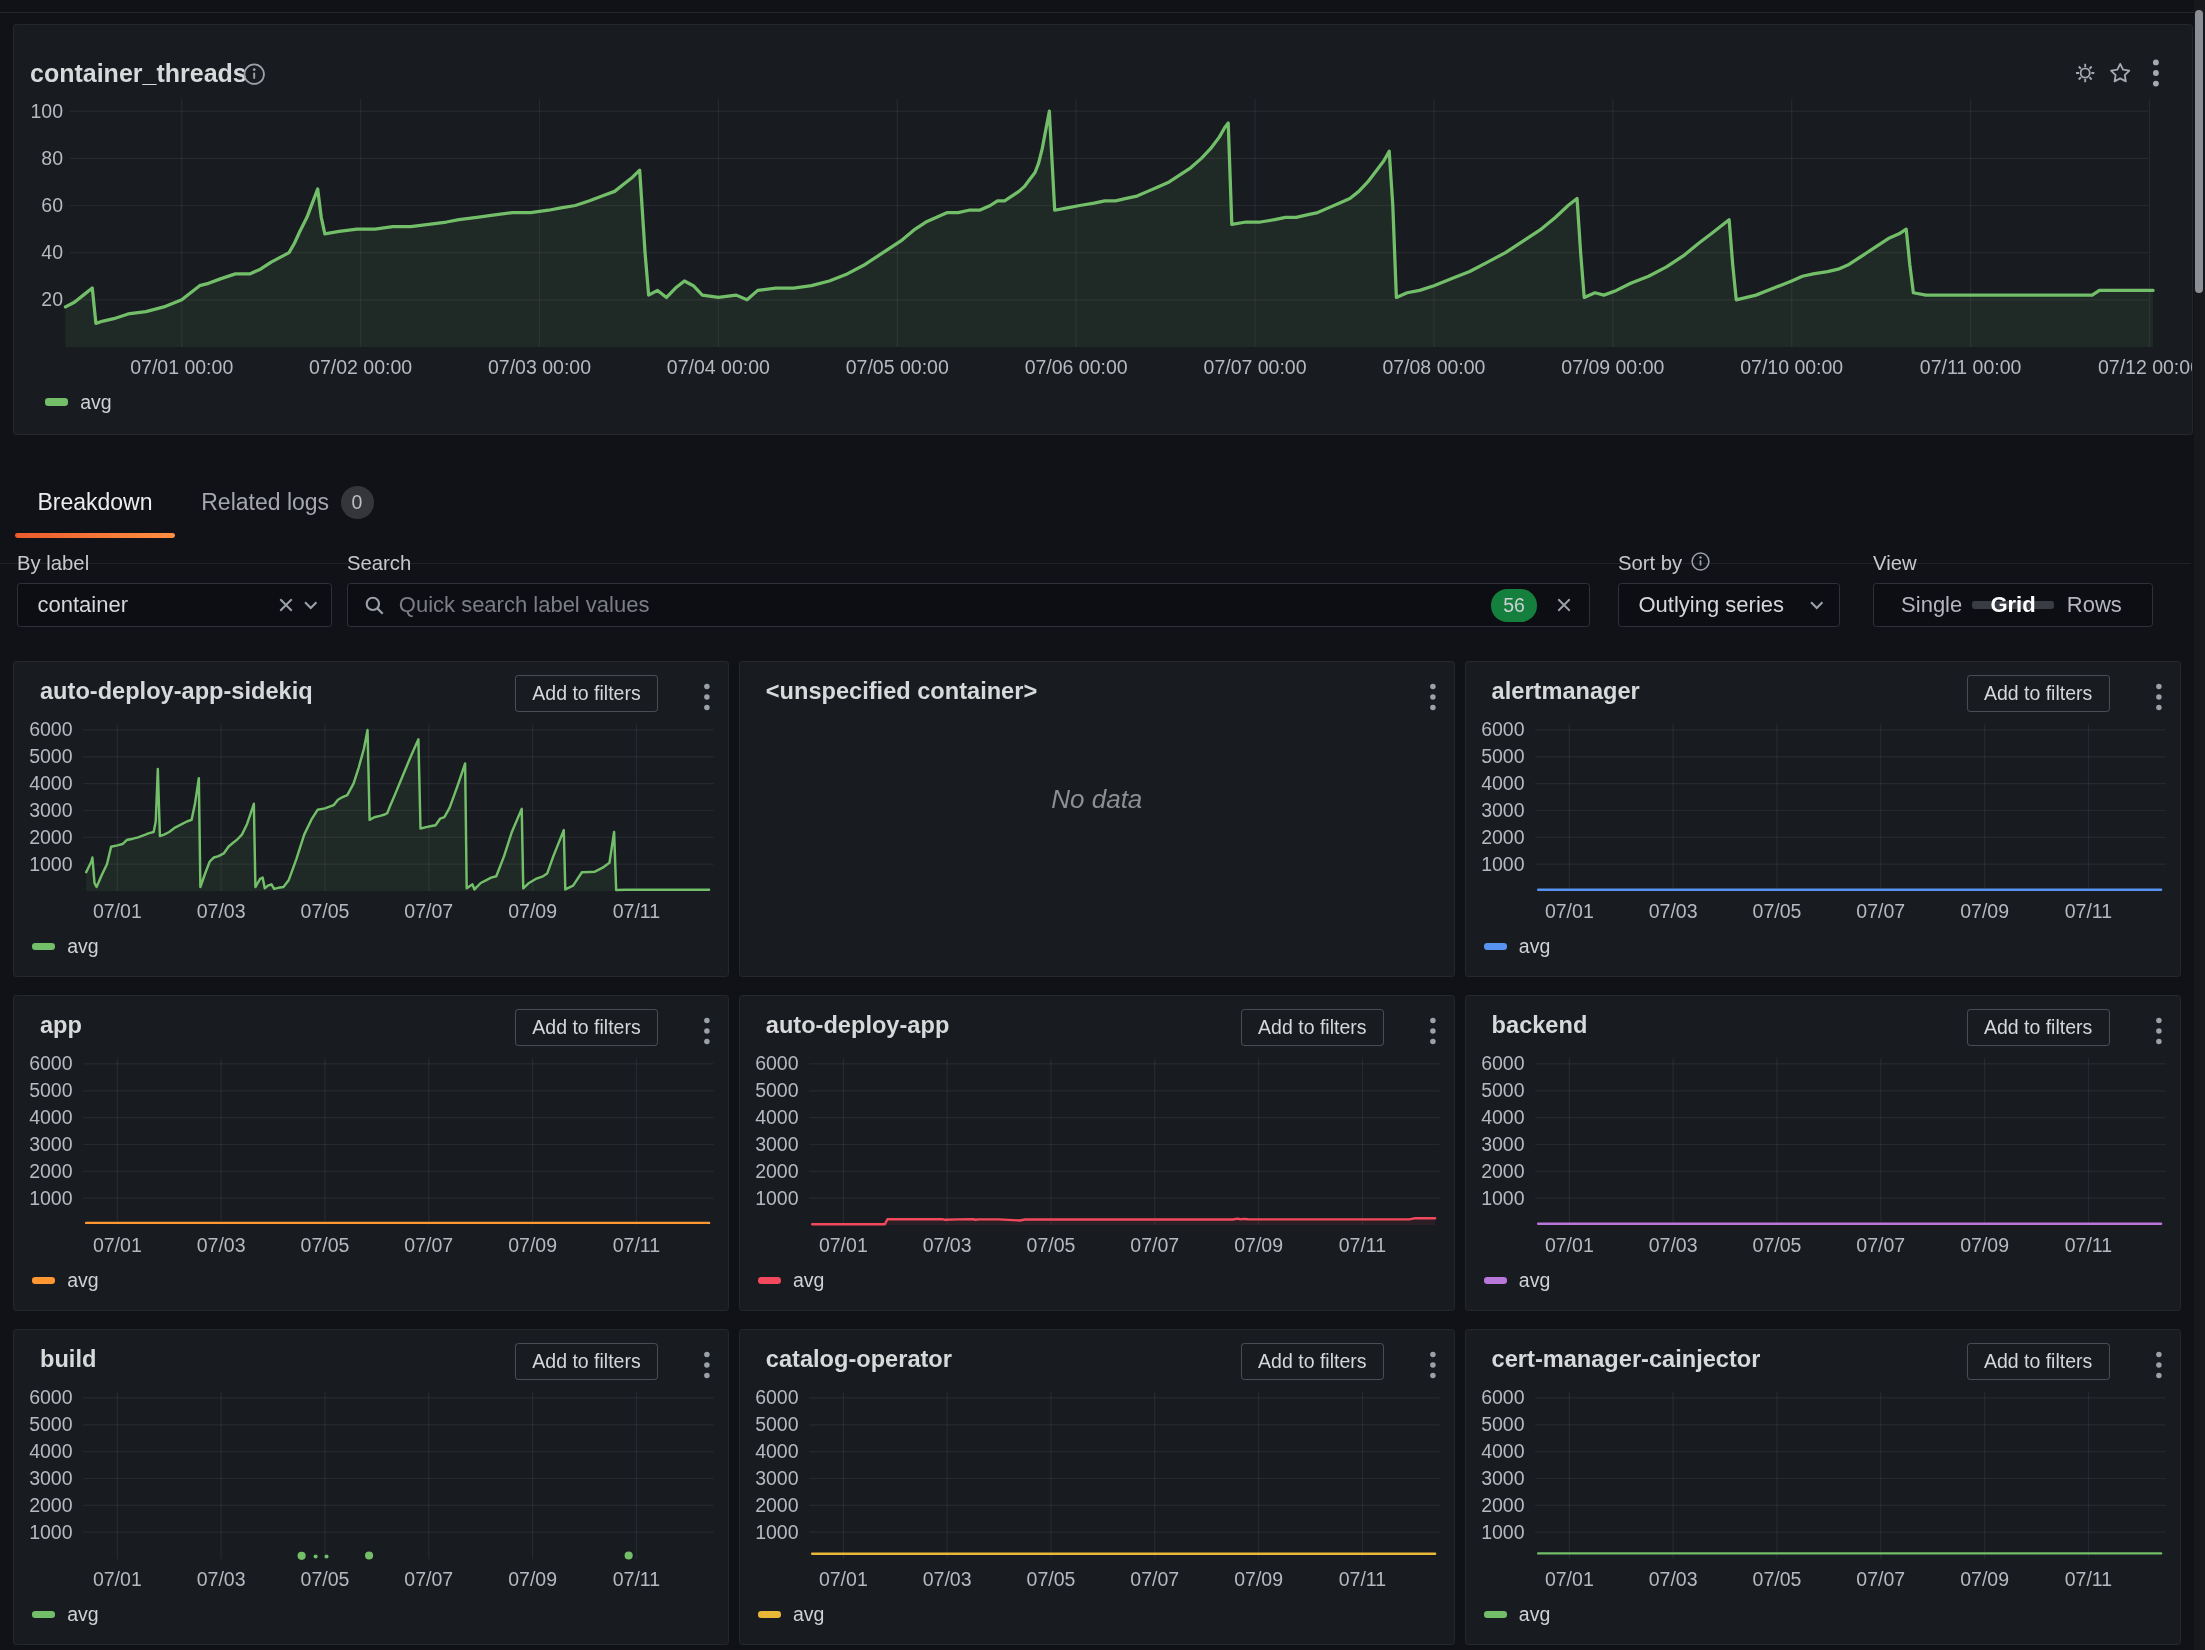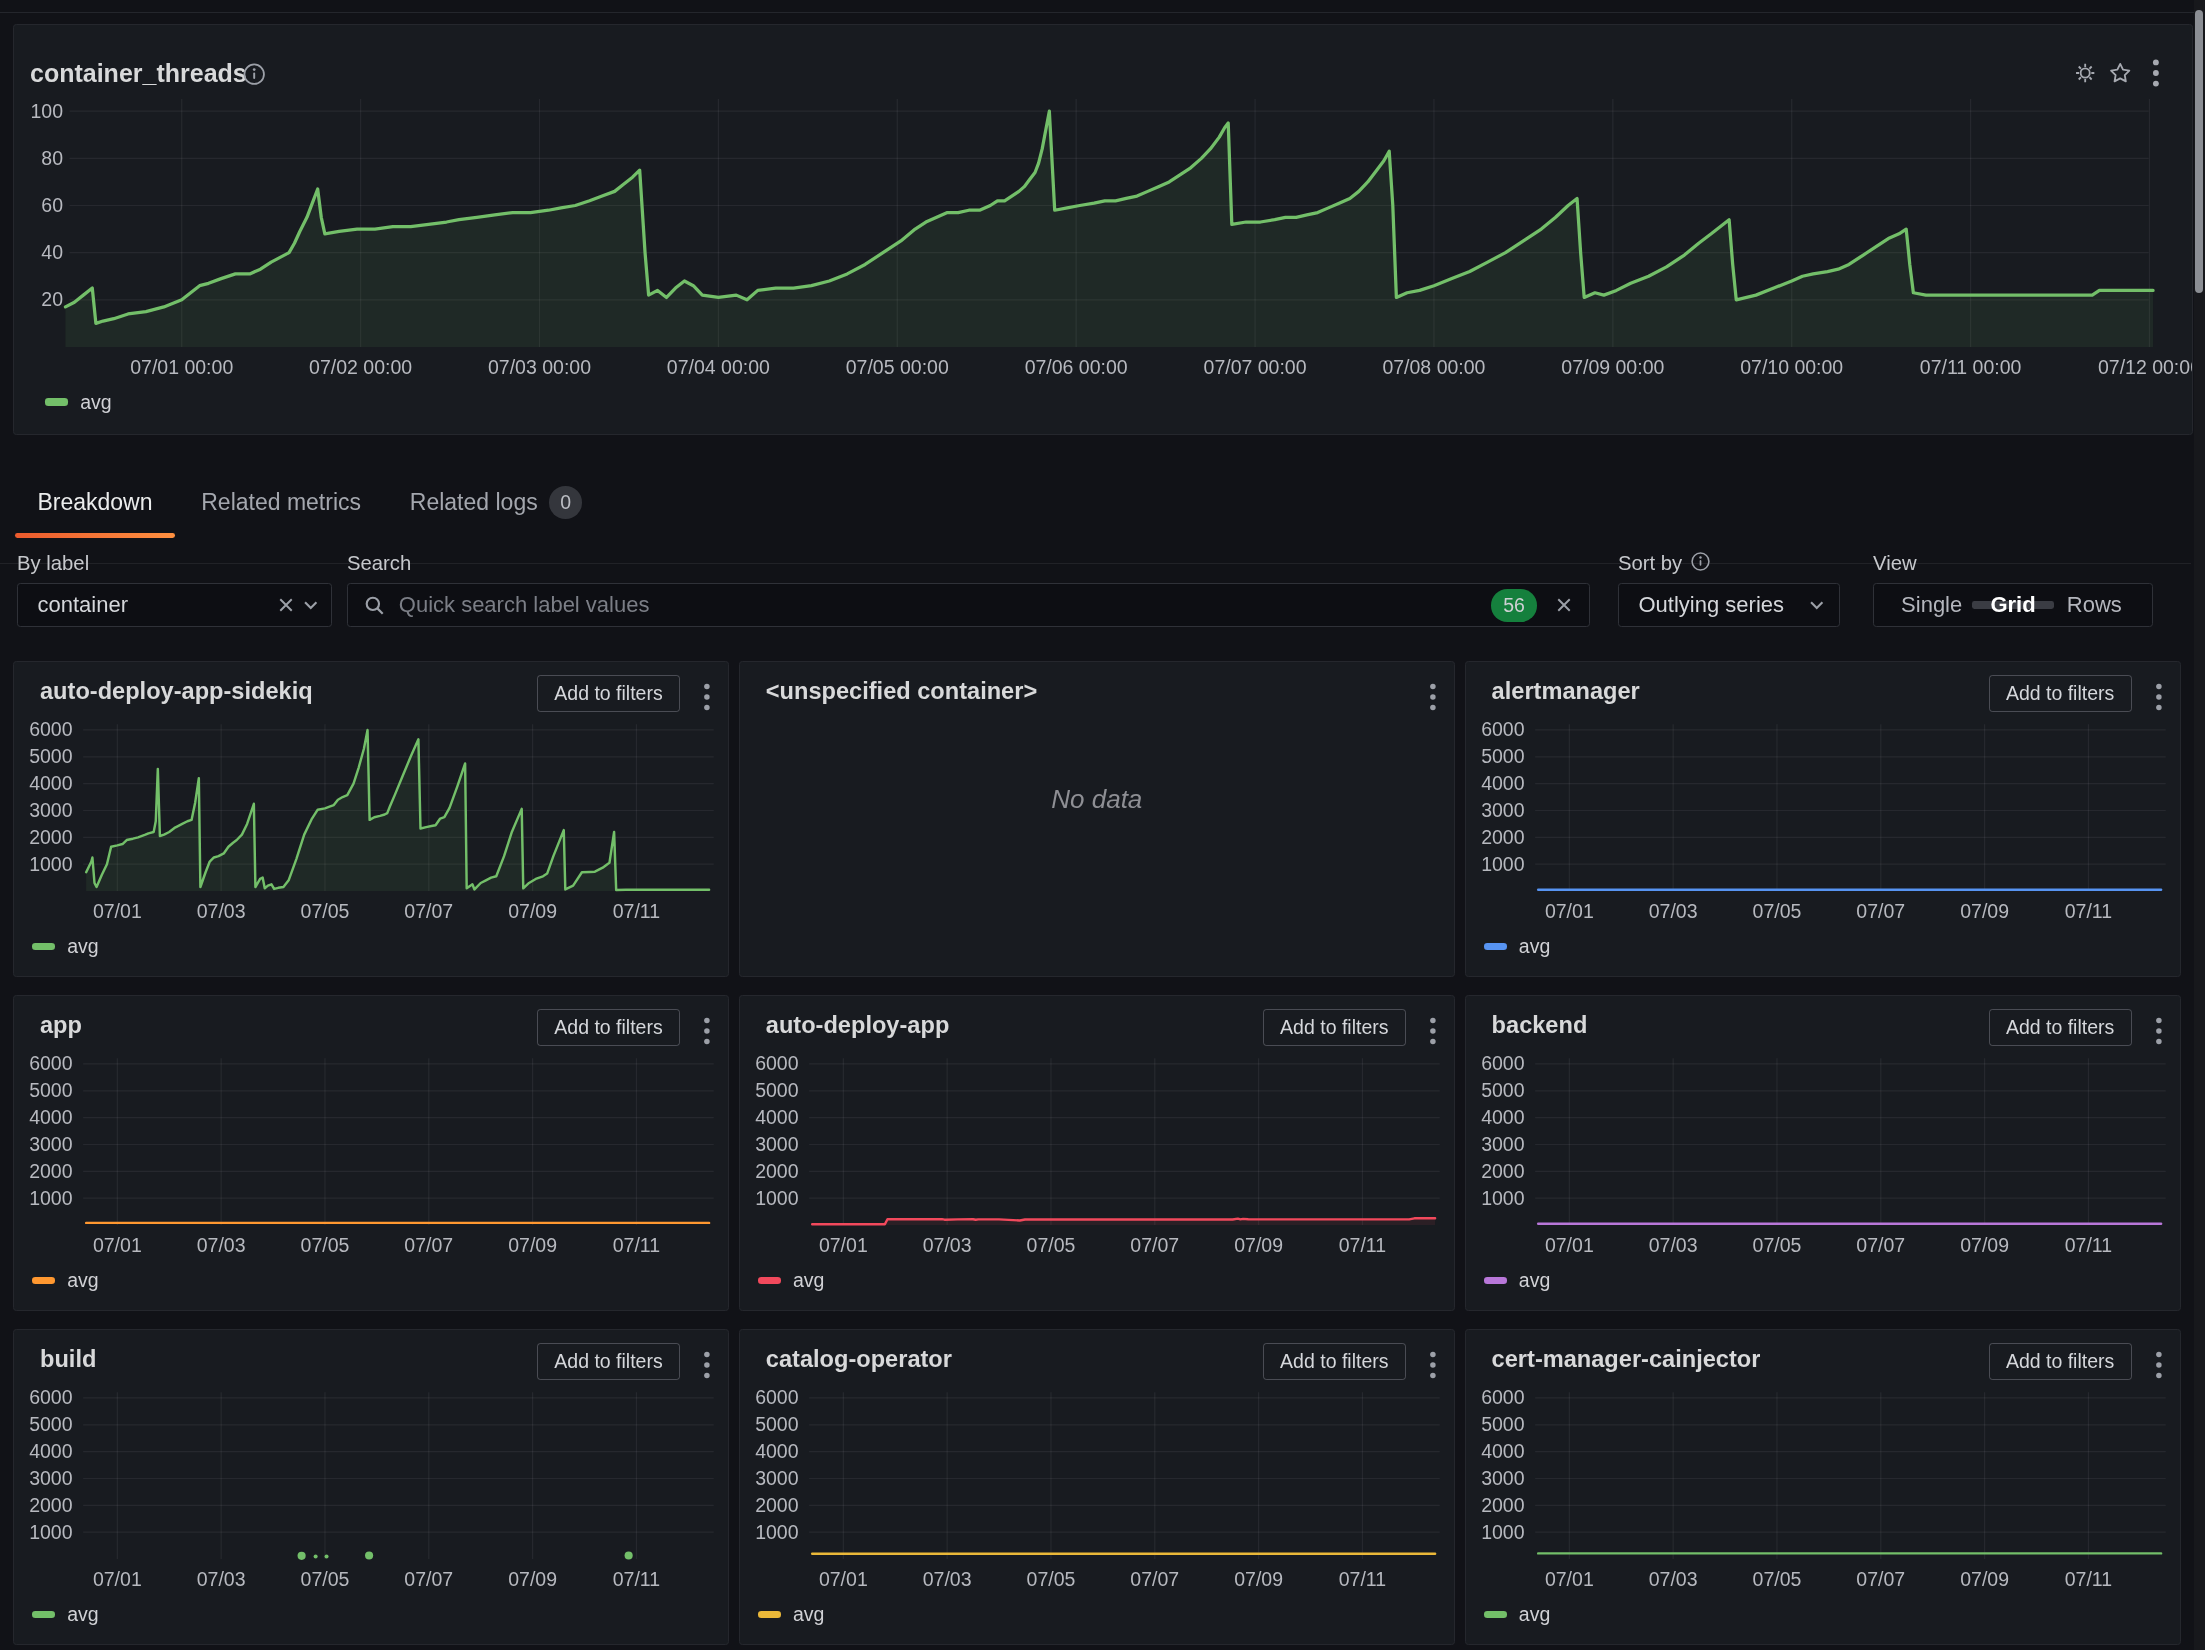--- a/index.html
+++ b/index.html
@@ -50,21 +50,21 @@
             color:#b4b6bd;cursor:pointer;border-radius:2.4px;}
   .seg-item.selected{background:#3a3c43;color:#ffffff;font-weight:700;}
 
   
   .grid{position:absolute;left:13px;top:661px;display:grid;
         grid-template-columns:716px 716px 716px;grid-template-rows:316px 316px 316px;
         column-gap:9.8px;row-gap:18px;}
   .panel{position:relative;background:#181b20;border:0.8px solid #25272d;border-radius:3.3px;overflow:hidden;}
   .p-title{position:absolute;left:26px;top:16.3px;font-size:23.6px;font-weight:700;color:#d8d9da;max-width:456px;
            white-space:nowrap;overflow:hidden;}
-  .p-btn{position:absolute;right:48px;top:13px;height:37px;padding:0 16.3px;font-size:19.5px;color:#d5d7db;
+  .p-btn{position:absolute;right:70px;top:13px;height:37px;padding:0 16.3px;font-size:19.5px;color:#d5d7db;
          border:0.8px solid rgba(204,204,220,.28);border-radius:3.3px;background:transparent;
          display:flex;align-items:center;cursor:pointer;font-family:"Liberation Sans",sans-serif;}
   .p-kebab{position:absolute;right:16.3px;top:18px;cursor:pointer;}
   .p-legend{left:18px;top:273px;position:absolute;display:flex;align-items:center;gap:12.2px;
             font-size:19.5px;color:#d0d1d5;}
   .small-chart{position:absolute;left:0;top:41px;}
   .no-data{position:absolute;left:0;top:122px;width:100%;text-align:center;
            font-size:26px;color:#8e8f94;}
 
   
@@ -148,23 +148,20 @@
       <span class="legend-pill" id="main-legend-pill" style="background: rgb(115, 191, 105);"></span>
       <span>avg</span>
     </div>
   </section>
 
   <nav class="tabs">
     <div class="tab active">
       <span>Breakdown</span>
     </div>
     <div class="tab">
-      <span>Related metrics</span>
-    </div>
-    <div class="tab">
       <span>Related logs</span>
       <span class="tab-badge">0</span>
     </div>
   </nav>
   <div class="tabs-divider"></div>
 
   <div class="controls">
 
     <div class="ctrl byl">
       <div class="ctrl-label">By label</div>

